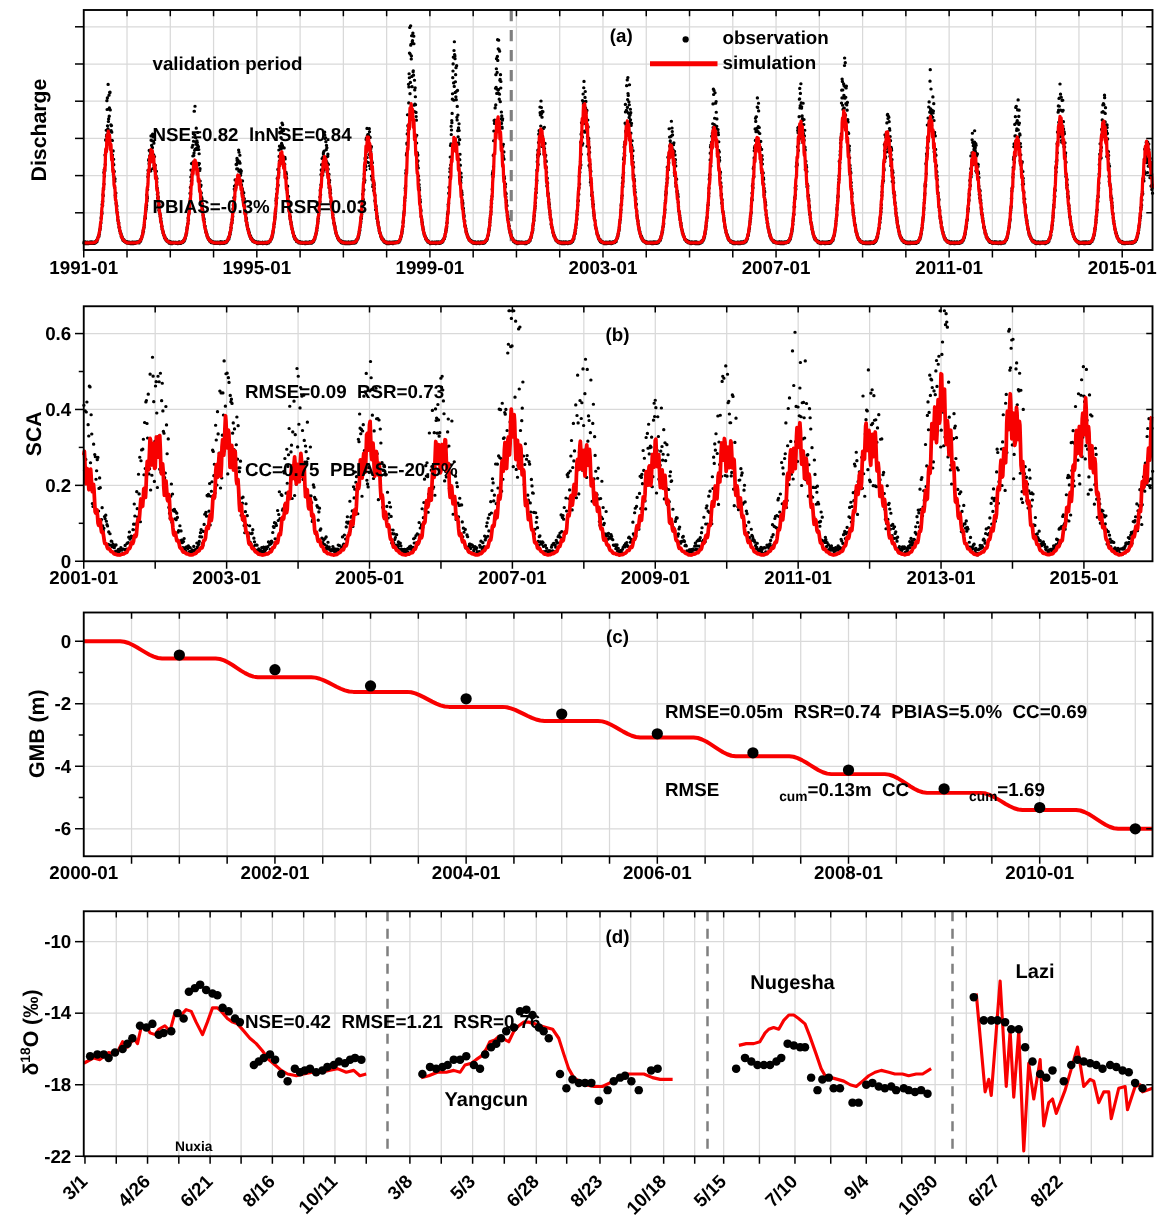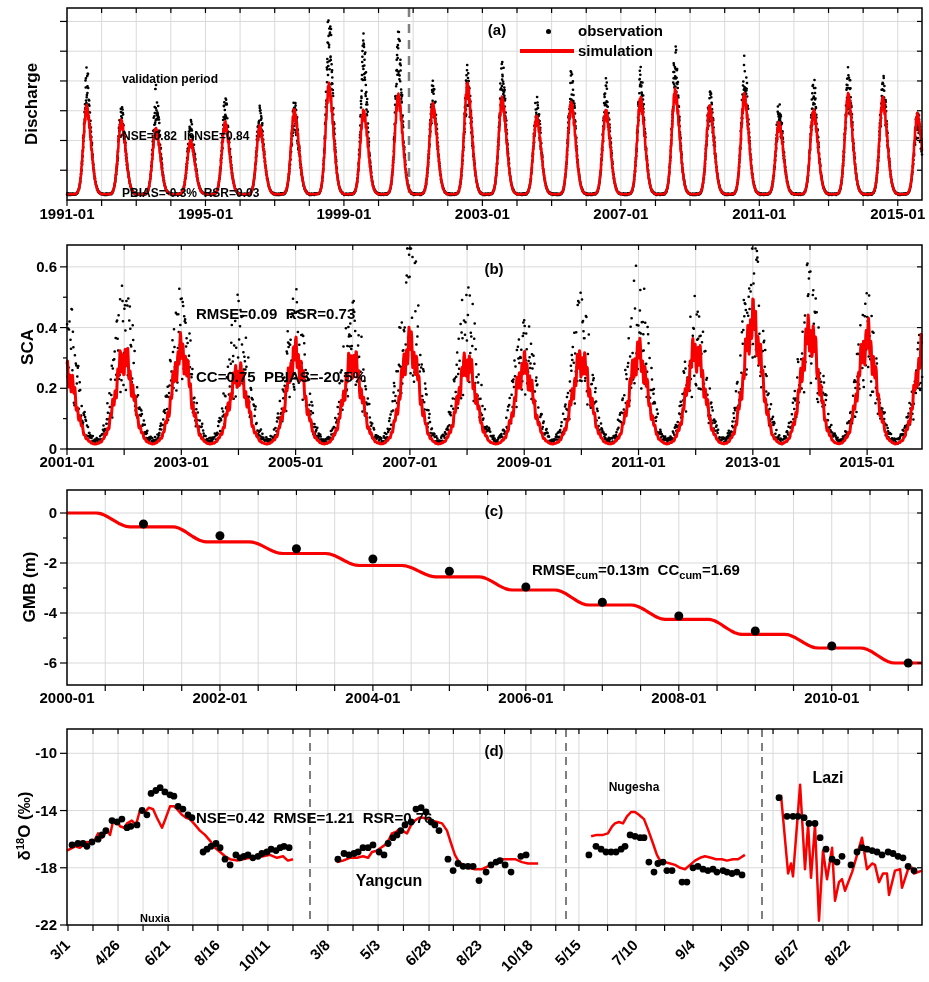--- a/index.html
+++ b/index.html
@@ -2,21 +2,21 @@
 <html><head>
 <meta charset="utf-8">
 <style>
   html,body{margin:0;padding:0;background:#fff;}
   #wrap{position:relative;width:929px;height:982px;background:#fff;overflow:hidden;
         font-family:"Liberation Sans",sans-serif;color:#000;}
   #fig{position:absolute;left:0;top:0;font-family:"Liberation Sans",sans-serif;font-weight:700;}
   .ov{position:absolute;font-weight:700;white-space:pre;color:#000;}
   .ctr{transform:translate(-50%,-50%);}
   .vrot{transform:translate(-50%,-50%) rotate(-90deg);white-space:nowrap;}
-  .sb{font-size:11px;position:relative;top:4px;}
+  .sb{font-size:11px;position:relative;top:4px;margin-left:48px;}
   .sp{font-size:11px;position:relative;top:-6px;}
   .dotm{width:5px;height:5px;border-radius:50%;background:#000;}
   .linem{width:54px;height:4px;background:#f80000;}
 </style>
 </head>
 <body>
 
 <div id="wrap">
   <svg id="fig" width="929" height="982" viewBox="0 0 929 982">
       <g>
@@ -598,49 +598,50 @@
         <text x="57" y="872.7737226277372" text-anchor="end" font-size="15">-18</text>
         <text x="57" y="930" text-anchor="end" font-size="15">-22</text>
       </g>
     </svg>
 
   <span class="ov ctr" style="left:497px;top:29px;font-size:15px">(a)</span>
   <span class="ov ctr" style="left:494px;top:268px;font-size:15px">(b)</span>
   <span class="ov ctr" style="left:494px;top:510px;font-size:15px">(c)</span>
   <span class="ov ctr" style="left:494px;top:750px;font-size:15px">(d)</span>
 
-  <div class="ov" style="left:122px;top:32px;font-size:12px;line-height:19px">
+  <div class="ov" style="left:122px;top:4px;font-size:15px;line-height:19px">
     <div>validation period</div>
     <div>NSE=0.82  lnNSE=0.84</div>
     <div>PBIAS=-0.3%  RSR=0.03</div>
   </div>
 
   <span class="ov dotm" style="left:546px;top:29px"></span>
   <span class="ov" style="left:578px;top:22px;font-size:15px">observation</span>
   <span class="ov linem" style="left:520px;top:49px"></span>
   <span class="ov" style="left:578px;top:42px;font-size:15px">simulation</span>
 
   <div class="ov" style="left:196px;top:261px;font-size:15px;line-height:21px">
     <div></div>
   </div>
   <div class="ov" style="left:196px;top:261px;font-size:15px;line-height:21px">
     <div>RMSE=0.09  RSR=0.73</div>
     <div>CC=0.75  PBIAS=-20.5%</div>
   </div>
 
   <div class="ov" style="left:532px;top:517px;font-size:15px;line-height:21px">
+    <div>RMSE=0.05m  RSR=0.74  PBIAS=5.0%  CC=0.69</div>
     <div><span>RMSE</span><span class="sb">cum</span><span>=0.13m  CC</span><span class="sb">cum</span><span>=1.69</span></div>
   </div>
 
   <div class="ov" style="left:196px;top:763px;font-size:15px;line-height:22px">
     <div>NSE=0.42  RMSE=1.21  RSR=0.76</div>
   </div>
 
   <span class="ov ctr" style="left:155px;top:918px;font-size:11px">Nuxia</span>
   <span class="ov ctr" style="left:389px;top:881px;font-size:16px">Yangcun</span>
-  <span class="ov ctr" style="left:634px;top:787px;font-size:12px">Nugesha</span>
+  <span class="ov ctr" style="left:634px;top:787px;font-size:16px">Nugesha</span>
   <span class="ov ctr" style="left:828px;top:778px;font-size:16px">Lazi</span>
 
   <span class="ov vrot" style="left:32px;top:104px;font-size:17px">Discharge</span>
   <span class="ov vrot" style="left:28px;top:347px;font-size:17px">SCA</span>
   <span class="ov vrot" style="left:30px;top:587px;font-size:17px">GMB (m)</span>
   <span class="ov vrot" style="left:25px;top:826px;font-size:17px"><span>δ</span><span class="sp">18</span><span>O (‰)</span></span>
 </div>
 
 </body></html>

